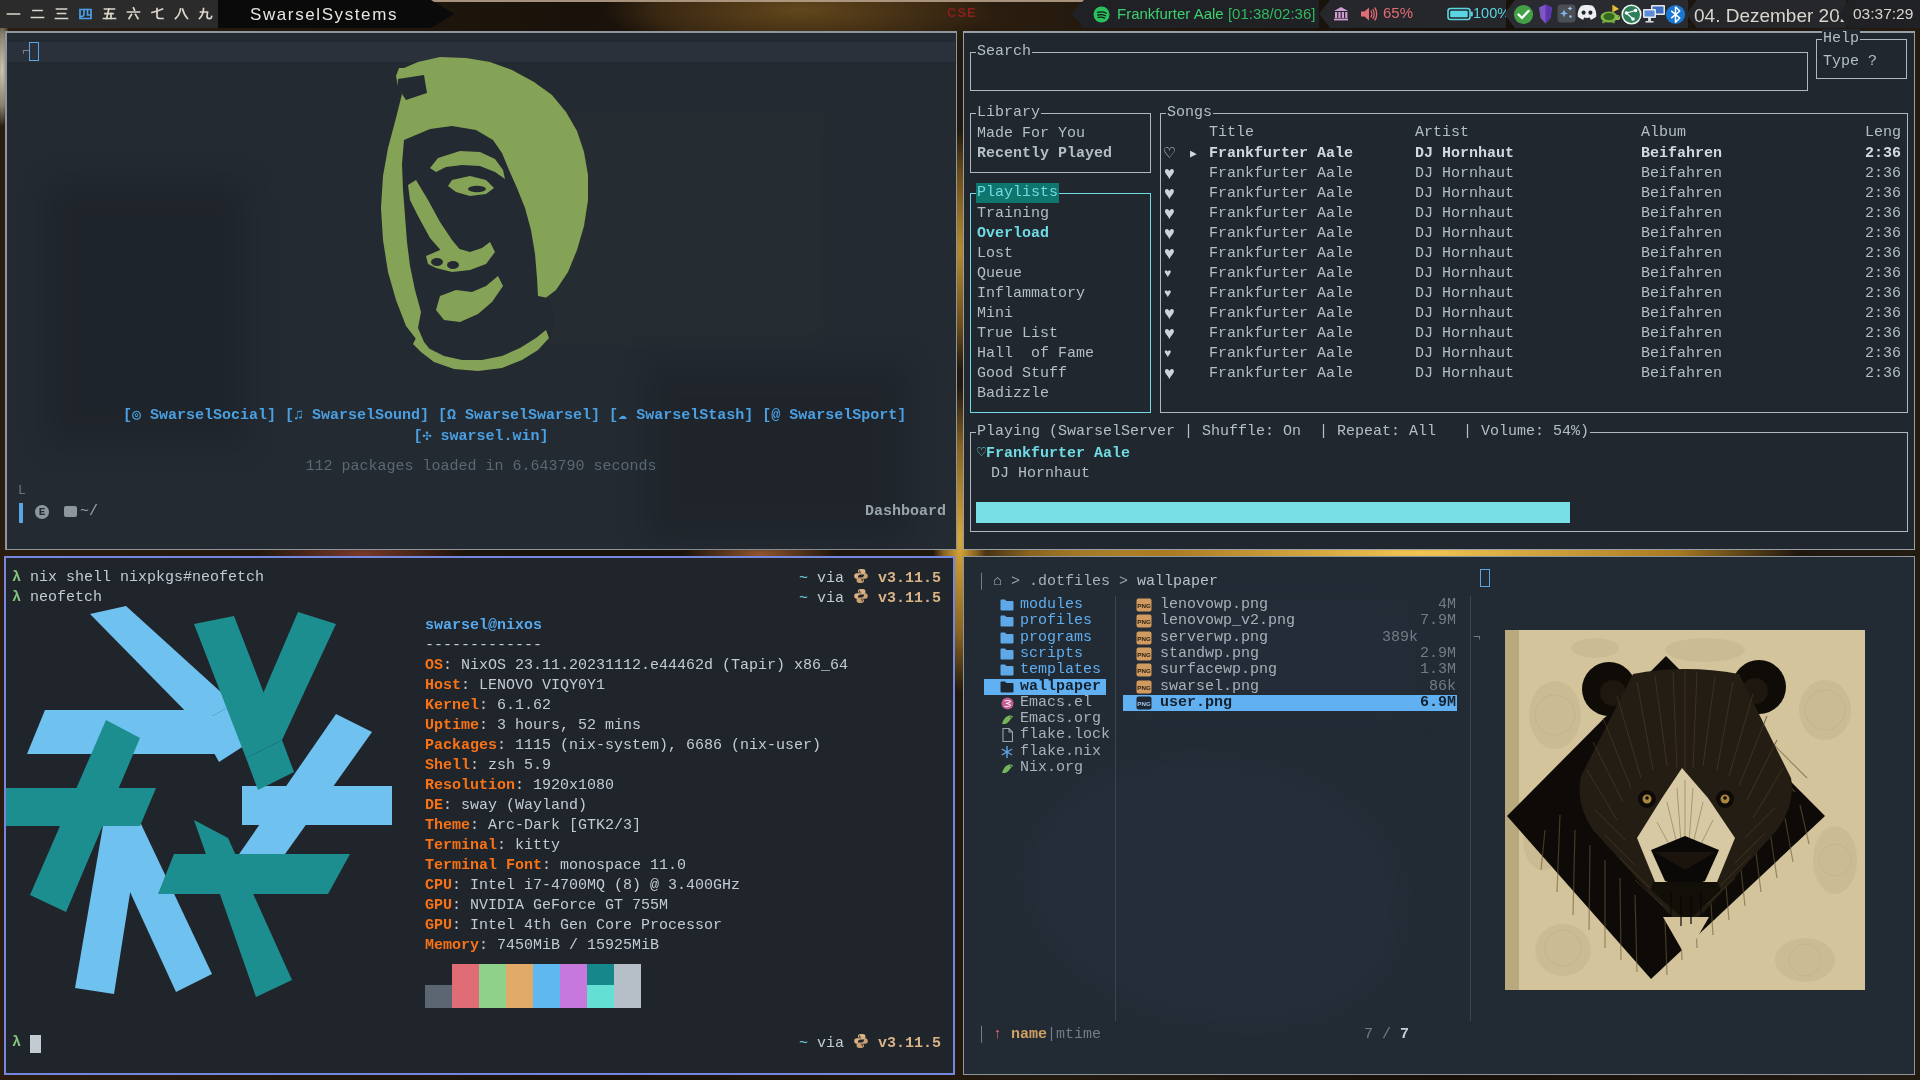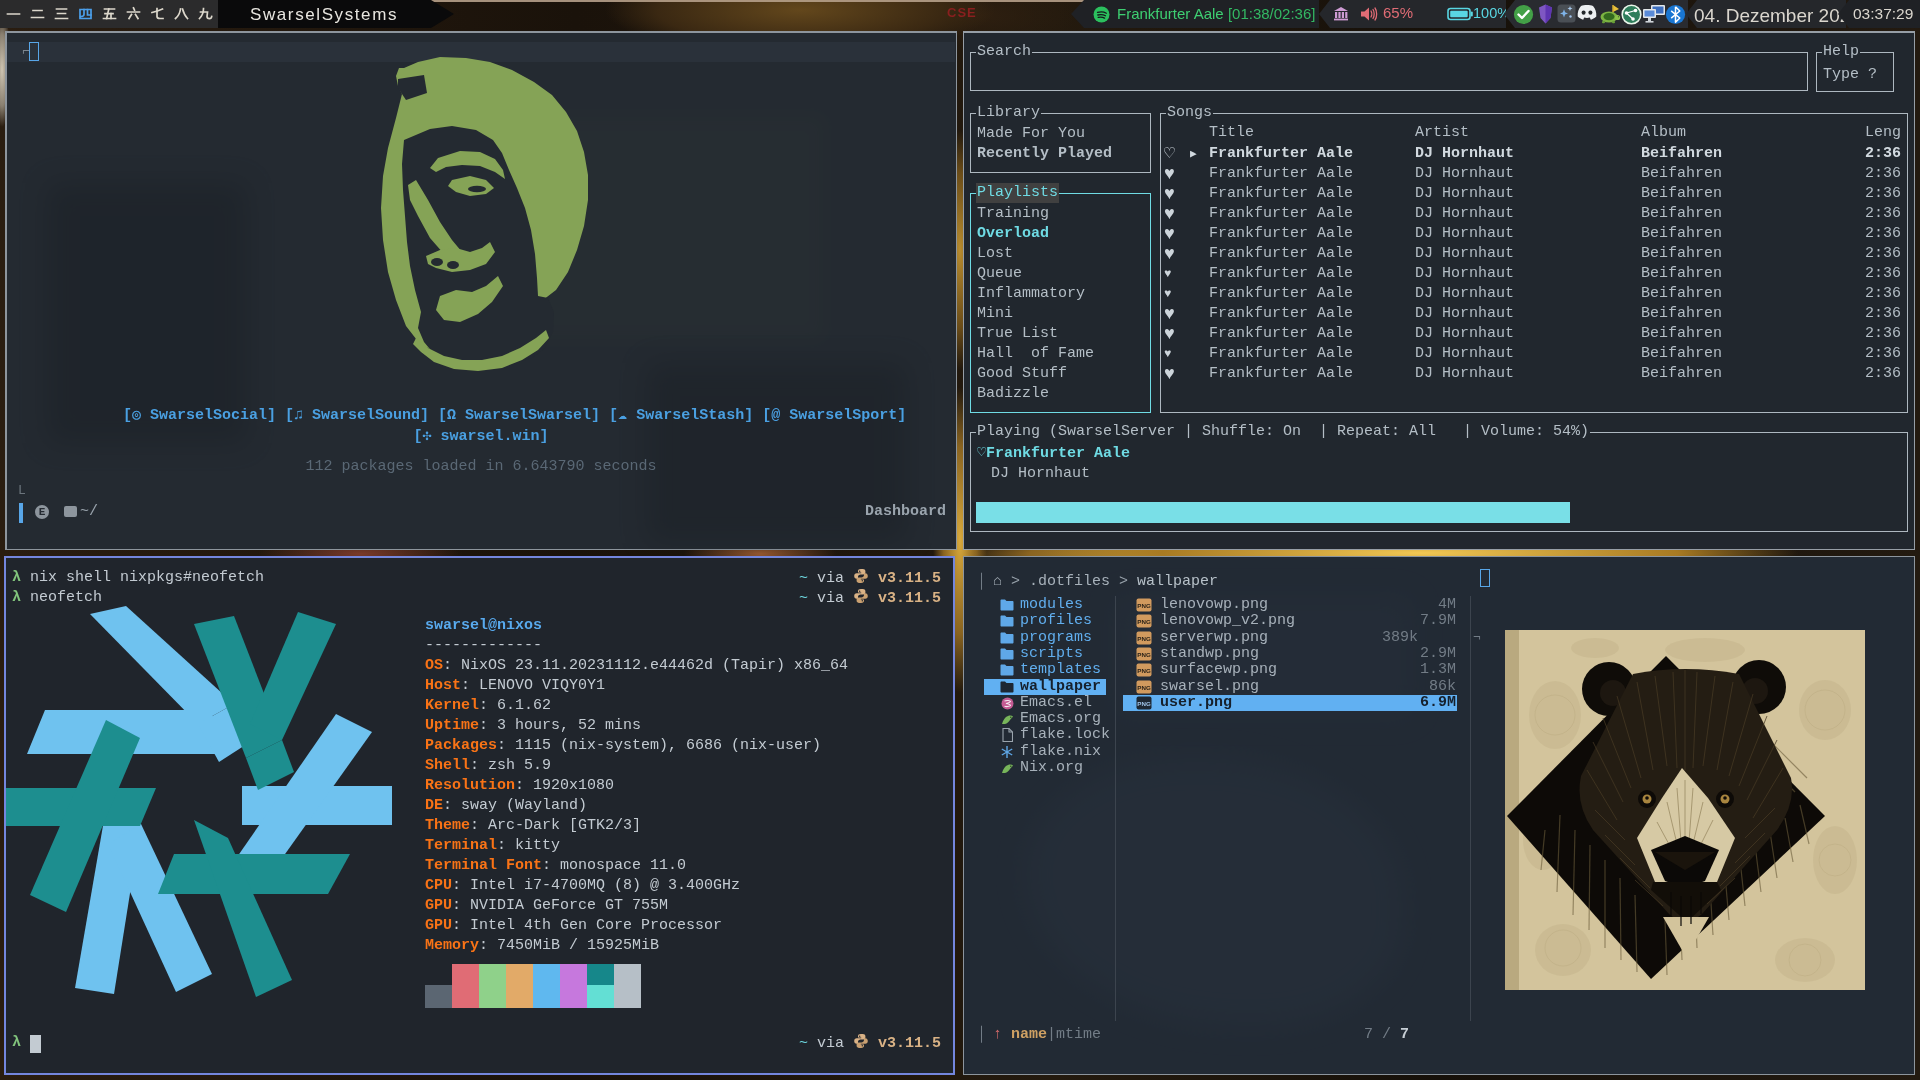--- a/index.html
+++ b/index.html
@@ -237,31 +237,31 @@
   <div class="abs" style="left:28px;top:472px;width:14px;height:14px;border-radius:50%;background:#8d959d;color:#242a31;font-size:11px;text-align:center;line-height:14px;font-weight:bold">E</div>
   <div class="abs" style="left:57px;top:473px;width:13px;height:11px;background:#8d959d;border-radius:2px"></div>
   <div class="tline" style="top:469px;left:73px;color:#9aa4ad">~/</div>
   <div class="tline b" style="top:469px;right:10px;color:#9aa4ad">Dashboard</div>
 </div>
 
 <div id="win-music">
   <div class="tbox" style="left:6px;top:19px;width:838px;height:39px">
       <span class="lbl">Search</span>
     </div>
-  <div class="tbox" style="left:852px;top:19px;width:78px;height:40px">
+  <div class="tbox" style="left:852px;top:6px;width:91px;height:40px">
       <span class="lbl">Help</span>
     <div class="tline" style="top:12px;left:6px">Type ?</div>
     </div>
   <div class="tbox" style="left:6px;top:80px;width:181px;height:60px">
       <span class="lbl">Library</span>
     <div class="tline" style="top:10px;left:6px">Made For You</div>
     <div class="tline b" style="top:30px;left:6px">Recently Played</div>
     </div>
   <div class="tbox" style="left:6px;top:160px;width:181px;height:220px;border-color:#6fdbe4">
-      <span class="lbl cyan" style="background:#404040">Playlists</span>
+      <span class="lbl cyan" style="background:#0f766e">Playlists</span>
     <div class="tline" style="top:10px;left:6px">Training</div>
     <div class="tline b cyan" style="top:30px;left:6px">Overload</div>
     <div class="tline" style="top:50px;left:6px">Lost</div>
     <div class="tline" style="top:70px;left:6px">Queue</div>
     <div class="tline" style="top:90px;left:6px">Inflammatory</div>
     <div class="tline" style="top:110px;left:6px">Mini</div>
     <div class="tline" style="top:130px;left:6px">True List</div>
     <div class="tline" style="top:150px;left:6px">Hall  of Fame</div>
     <div class="tline" style="top:170px;left:6px">Good Stuff</div>
     <div class="tline" style="top:190px;left:6px">Badizzle</div>

